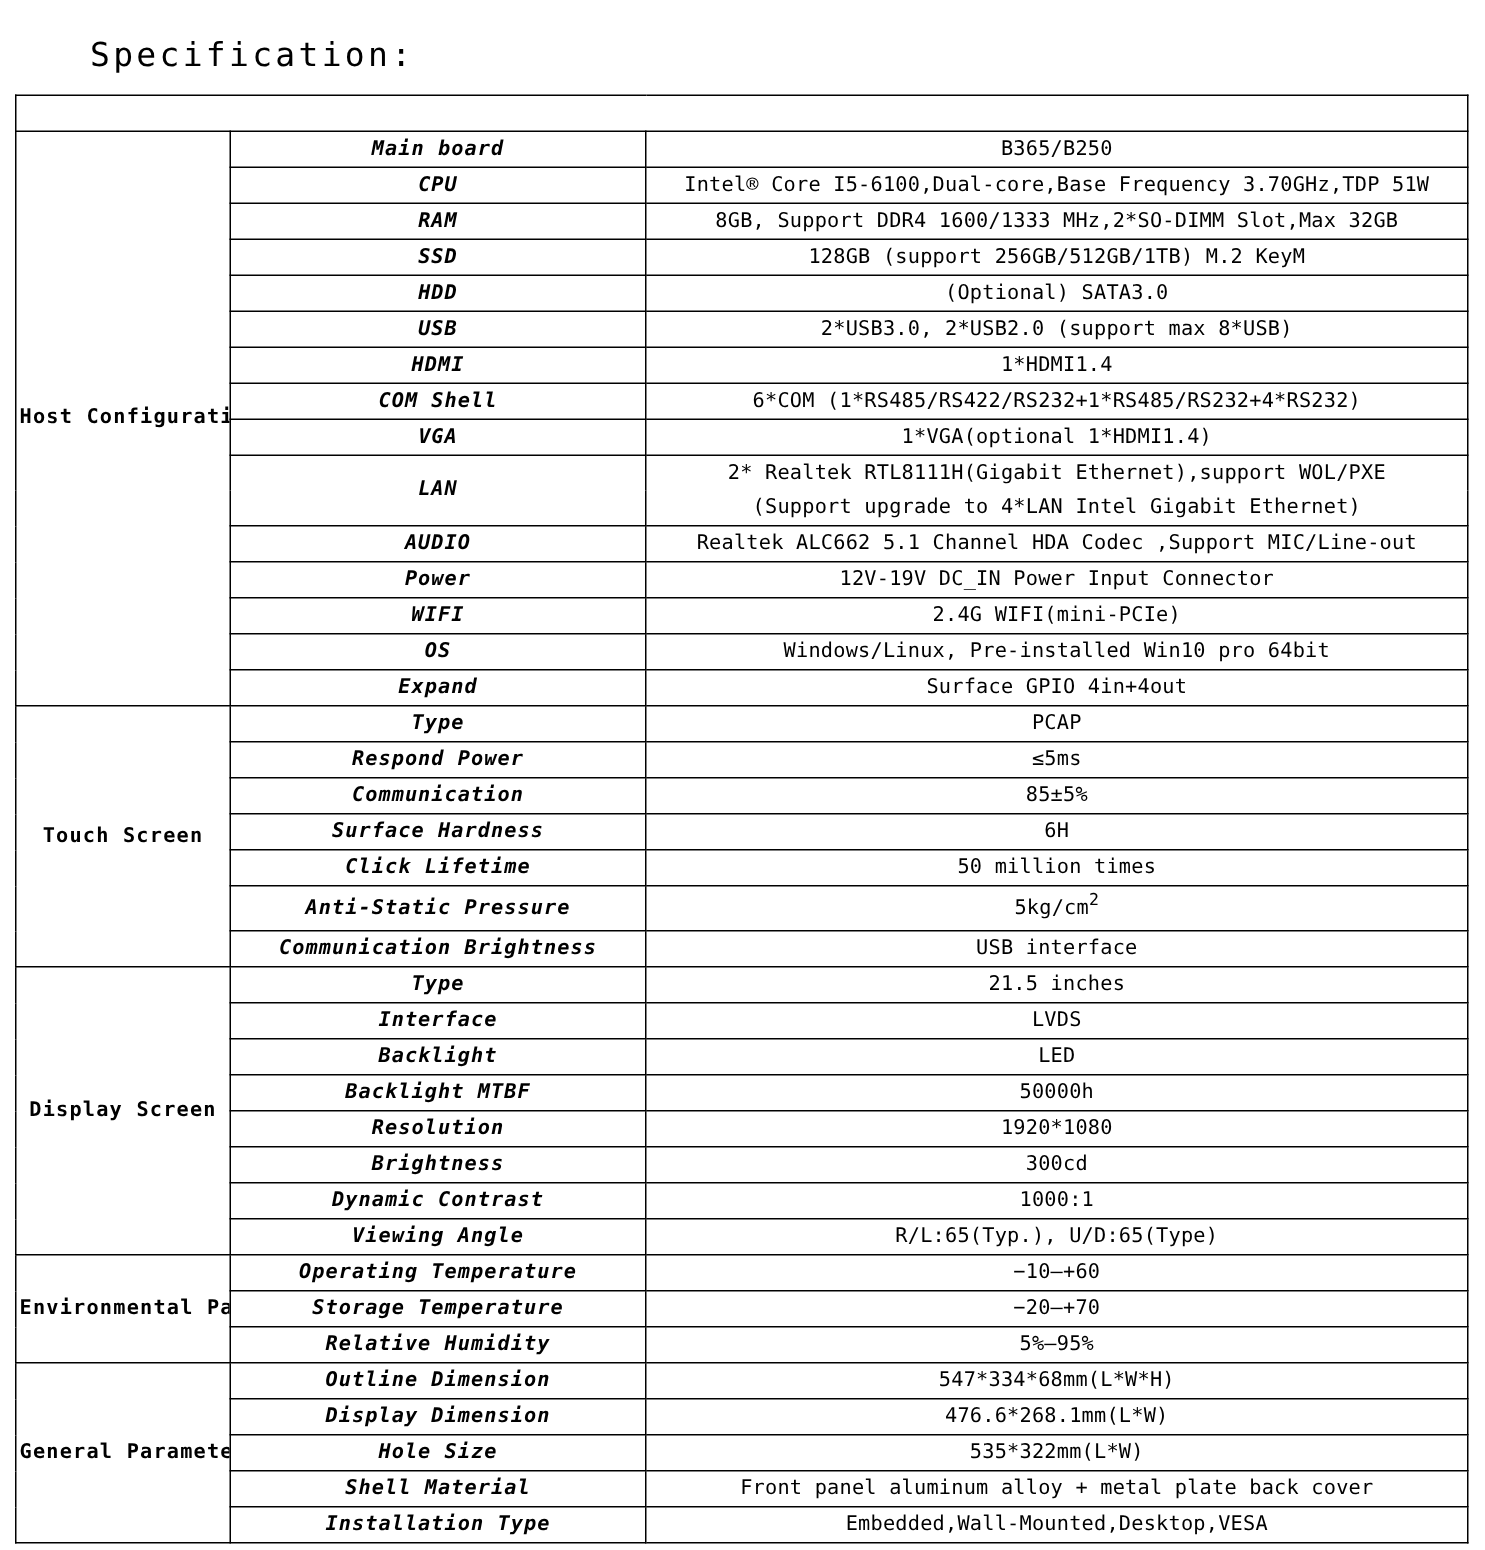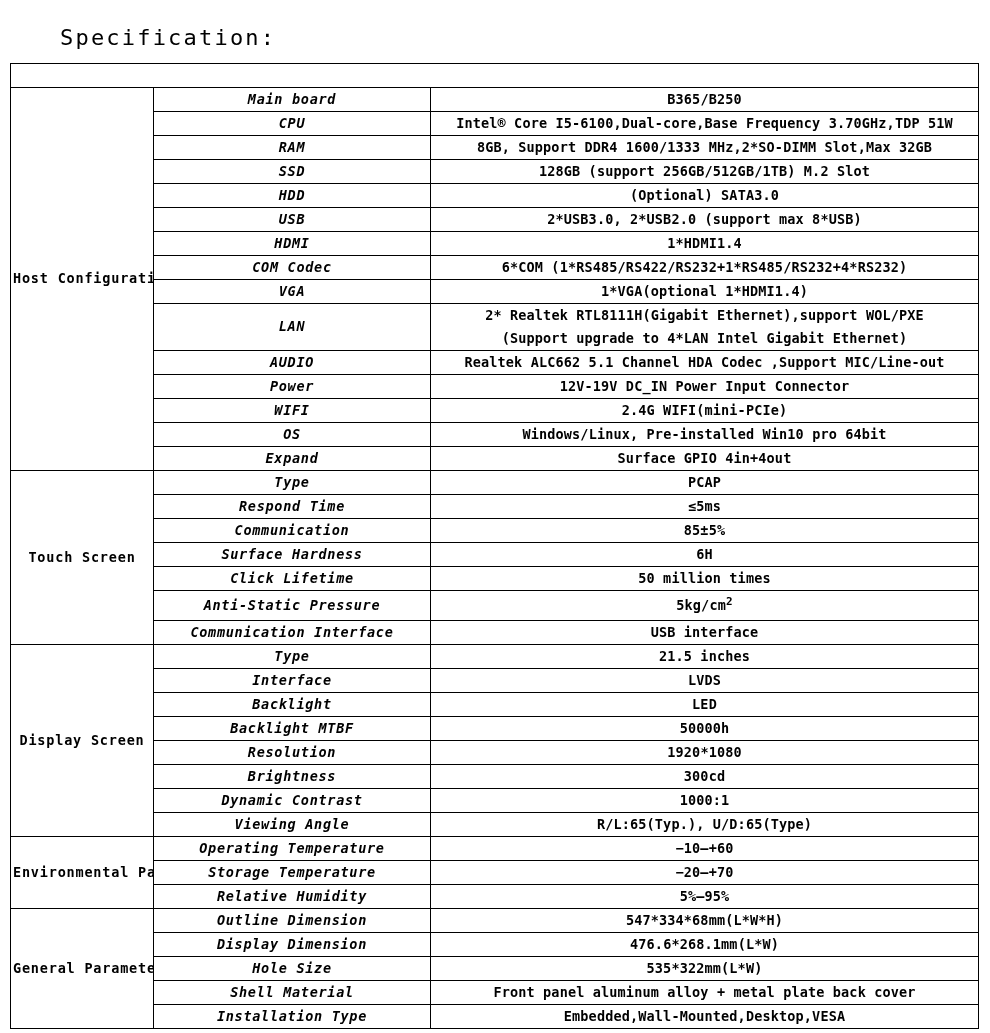--- a/index.html
+++ b/index.html
@@ -67,21 +67,21 @@
     white-space: normal;
   }
   td.lab {
     font-weight: bold;
     font-size: 14px;
     letter-spacing: 0.7px;
     height: 23px;
     font-style: italic;
   }
   td.val {
-    font-weight: bold;
+    font-weight: normal;
     font-size: 13.5px;
     letter-spacing: 0.15px;
     height: 23px;
   }
   td.tall { height: 29px; }
   sup.sup2 {
     font-size: 11px;
     vertical-align: super;
     line-height: 0;
   }
@@ -112,36 +112,36 @@
       <tr>
         <td class="lab">CPU</td>
         <td class="val">Intel® Core I5-6100,Dual-core,Base Frequency 3.70GHz,TDP 51W</td>
       </tr>
       <tr>
         <td class="lab">RAM</td>
         <td class="val">8GB, Support DDR4 1600/1333 MHz,2*SO-DIMM Slot,Max 32GB</td>
       </tr>
       <tr>
         <td class="lab">SSD</td>
-        <td class="val">128GB (support 256GB/512GB/1TB) M.2 Slot</td>
+        <td class="val">128GB (support 256GB/512GB/1TB) M.2 KeyM</td>
       </tr>
       <tr>
         <td class="lab">HDD</td>
         <td class="val">(Optional) SATA3.0</td>
       </tr>
       <tr>
         <td class="lab">USB</td>
         <td class="val">2*USB3.0, 2*USB2.0 (support max 8*USB)</td>
       </tr>
       <tr>
         <td class="lab">HDMI</td>
         <td class="val">1*HDMI1.4</td>
       </tr>
       <tr>
-        <td class="lab">COM Codec</td>
+        <td class="lab">COM Shell</td>
         <td class="val">6*COM (1*RS485/RS422/RS232+1*RS485/RS232+4*RS232)</td>
       </tr>
       <tr>
         <td class="lab">VGA</td>
         <td class="val">1*VGA(optional 1*HDMI1.4)</td>
       </tr>
       <tr>
         <td class="lab" rowspan="2">LAN</td>
         <td class="val" style="border-bottom:none;">2* Realtek RTL8111H(Gigabit Ethernet),support WOL/PXE</td>
       </tr>
@@ -168,41 +168,41 @@
         <td class="lab">Expand</td>
         <td class="val">Surface GPIO 4in+4out</td>
       </tr>
 
       <tr>
         <td class="cat" rowspan="7">Touch Screen</td>
         <td class="lab">Type</td>
         <td class="val">PCAP</td>
       </tr>
       <tr>
-        <td class="lab">Respond Time</td>
+        <td class="lab">Respond Power</td>
         <td class="val">≤5ms</td>
       </tr>
       <tr>
         <td class="lab">Communication</td>
         <td class="val">85±5%</td>
       </tr>
       <tr>
         <td class="lab">Surface Hardness</td>
         <td class="val">6H</td>
       </tr>
       <tr>
         <td class="lab">Click Lifetime</td>
         <td class="val">50 million times</td>
       </tr>
       <tr>
         <td class="lab tall">Anti-Static Pressure</td>
         <td class="val tall"><span>5kg/cm</span><sup class="sup2">2</sup></td>
       </tr>
       <tr>
-        <td class="lab">Communication Interface</td>
+        <td class="lab">Communication Brightness</td>
         <td class="val">USB interface</td>
       </tr>
 
       <tr>
         <td class="cat" rowspan="8">Display Screen</td>
         <td class="lab">Type</td>
         <td class="val">21.5 inches</td>
       </tr>
       <tr>
         <td class="lab">Interface</td>

